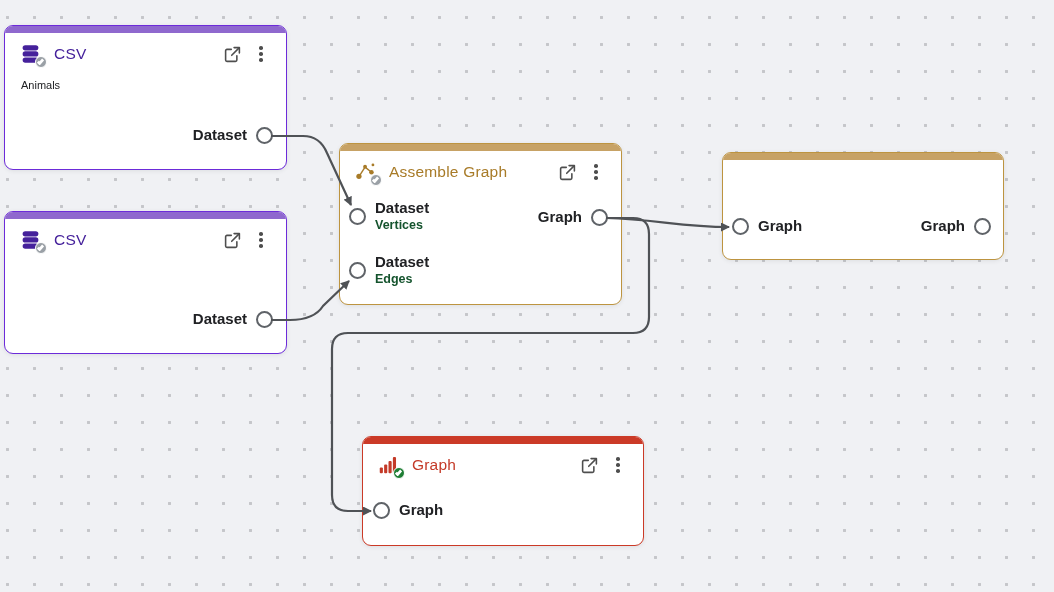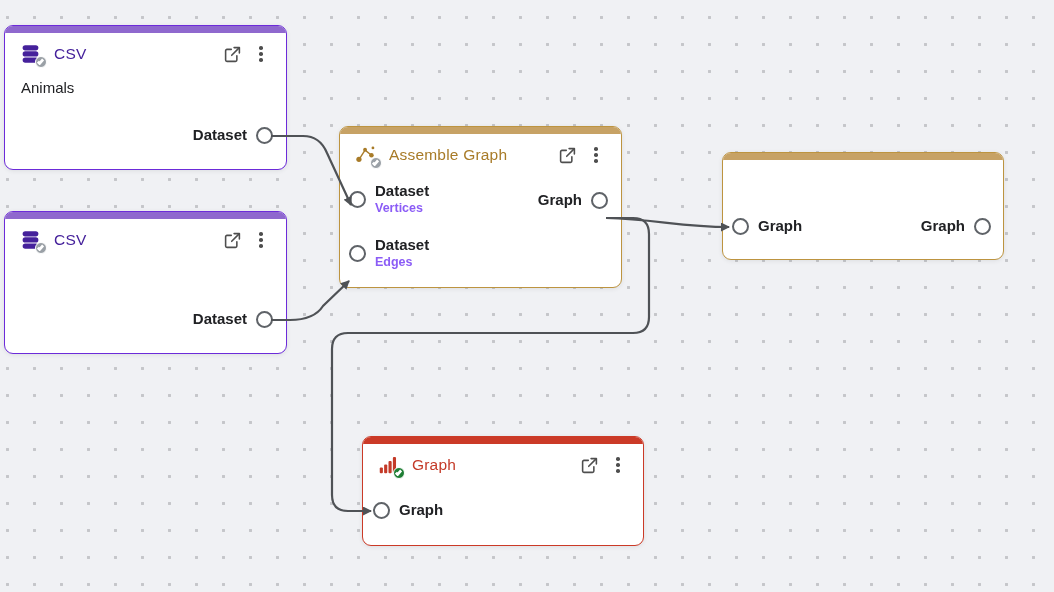--- a/index.html
+++ b/index.html
@@ -40,30 +40,30 @@
     display:flex; align-items:center; justify-content:center; box-sizing:border-box;
   }
   .badge svg { width:7px; height:7px; stroke:#fff; stroke-width:3.2; fill:none; }
   .title { font-size:15.5px; font-weight:500; color:var(--accent,#333); letter-spacing:.2px; white-space:nowrap; }
   .actions { margin-left:auto; display:flex; align-items:center; gap:13px; }
   .openbtn { display:flex; cursor:pointer; }
   .openbtn svg { width:19px; height:19px; stroke:#4e4e4e; stroke-width:2; fill:none; stroke-linecap:round; stroke-linejoin:round; }
   .kebab { display:flex; flex-direction:column; gap:2.6px; padding:3px 4px; cursor:pointer; }
   .kebab i { width:3.6px; height:3.6px; border-radius:50%; background:#4e4e4e; display:block; }
 
-  .param { padding:13px 16px 0; font-size:15px; color:#202124; }
+  .param { padding:13px 16px 0; font-size:11px; color:#202124; }
 
   .port { position:absolute; display:flex; align-items:center; gap:9px; height:34px;font-weight:bold; }
   .pcircle {
     width:17px; height:17px; border-radius:50%;
     background:#fff; border:2.5px solid #5f6368; box-sizing:border-box; flex:none;
     cursor:crosshair;
   }
   .plabel { font-size:15px; color:#202124; line-height:18px; white-space:nowrap; }
-  .psub   { font-size:12.5px; color:#8b5cf6; line-height:15px; margin-top:1px; white-space:nowrap; }
+  .psub   { font-size:12.5px; color:#14532d; line-height:15px; margin-top:1px; white-space:nowrap; }
   .ptext  { display:flex; flex-direction:column; justify-content:center; }
 </style>
 </head>
 <body>
 
 <div id="canvas">
 
   <svg width="0" height="0" style="position:absolute">
     <defs>
       <g id="ic-database">
@@ -166,21 +166,21 @@
             <i></i>
           </span>
       </span>
     </div>
     <div class="port out" style="right:13px; top:90px;">
       <span class="plabel">Dataset</span>
       <span class="pcircle"></span>
     </div>
   </div>
 
-  <div class="node" style="left: 339px; top: 126px; width: 281px; height: 160px; --bar: #c7a265; --border: #bd9440; --accent: #a87b28; --badge: #9aa0a6;">
+  <div class="node" style="left: 339px; top: 143px; width: 281px; height: 160px; --bar: #c7a265; --border: #bd9440; --accent: #a87b28; --badge: #9aa0a6;">
     <div class="bar"></div>
     <div class="head">
       <span class="nicon">
         <svg class="main" viewBox="0 0 24 24">
             <use href="#ic-network"></use>
           </svg>
         <span class="badge">
           <svg viewBox="0 0 8 8">
               <use href="#ic-check"></use>
             </svg>

